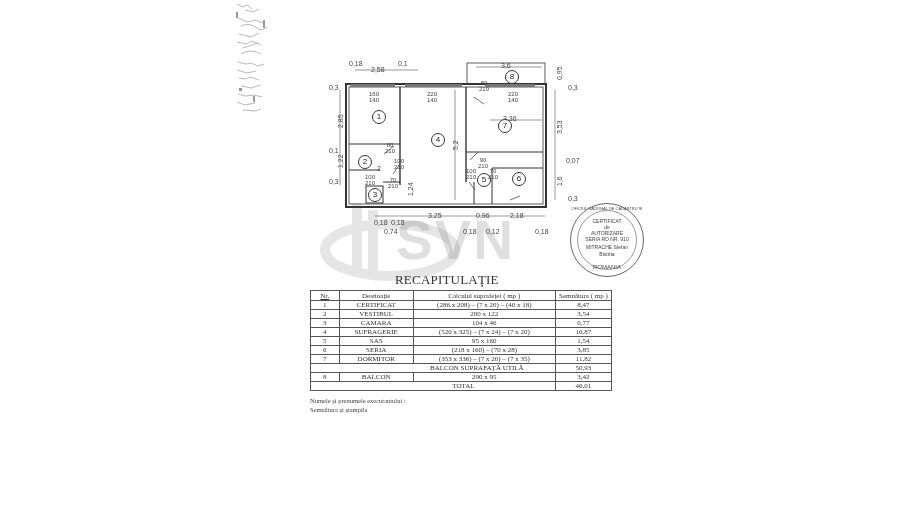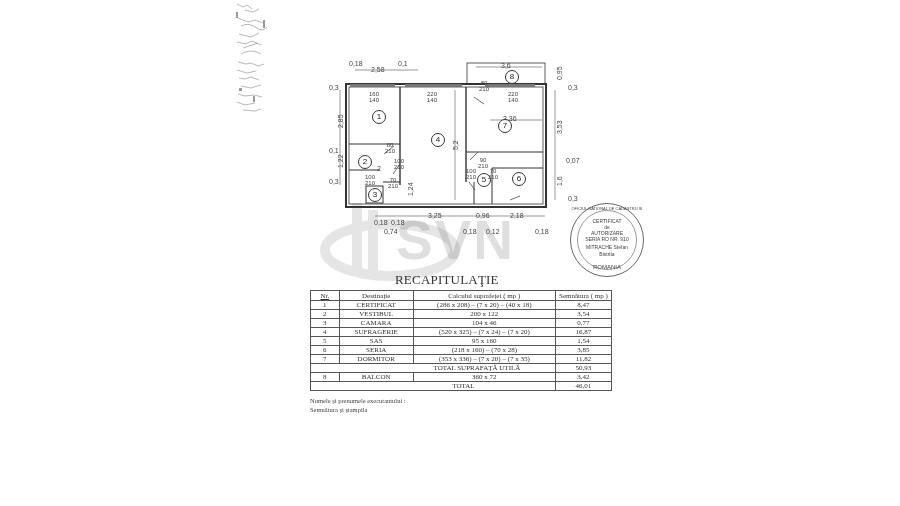--- a/index.html
+++ b/index.html
@@ -220,27 +220,27 @@
       <td>(218 x 160) – (70 x 28)</td>
       <td>3,85</td>
     </tr>
     <tr>
       <td>7</td>
       <td>DORMITOR</td>
       <td>(353 x 336) – (7 x 20) – (7 x 35)</td>
       <td>11,82</td>
     </tr>
     <tr>
-      <td colspan="3" style="text-align:center;padding-left:90px;">TOTAL SUPRAFAŢĂ UTILĂ</td>
+      <td colspan="3" style="text-align:center;padding-left:90px;">BALCON SUPRAFAŢĂ UTILĂ</td>
       <td>50,93</td>
     </tr>
     <tr>
       <td>8</td>
       <td>BALCON</td>
-      <td>360 x 72</td>
+      <td>290 x 95</td>
       <td>3,42</td>
     </tr>
     <tr>
       <td colspan="3" style="padding-left:63px;">TOTAL</td>
       <td>46,01</td>
     </tr>
   </tbody>
     </table>
 
   <div class="footer-line" style="top:397px;">Numele şi prenumele executantului :</div>

